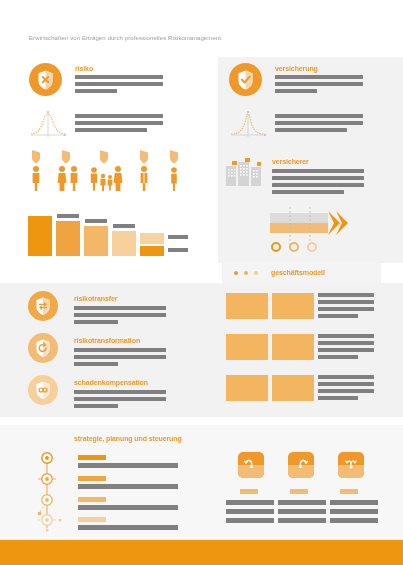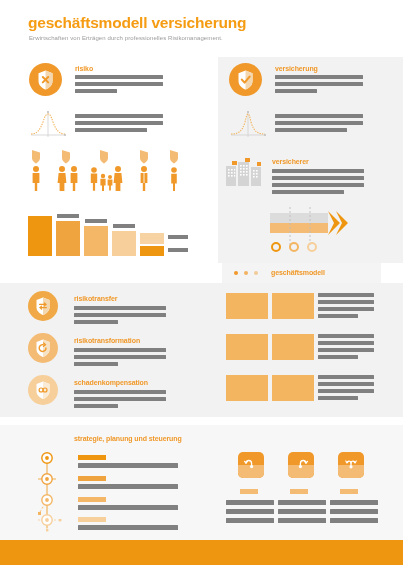--- a/index.html
+++ b/index.html
@@ -49,21 +49,20 @@
 <body>
 
 <div class="page">
 
   <div class="band band-right-top"></div>
   <div class="band band-left-mid"></div>
   <div class="band band-gm-body"></div>
   <div class="band band-gm-header"></div>
   <div class="band band-bottom"></div>
 
-  <div class="title">geschäftsmodell versicherung</div>
   <div class="subtitle">Erwirtschaften von Erträgen durch professionelles Risikomanagement.</div>
 
   <div class="badge" style="left:29px;top:63px;width:33px;height:33px;">
     <div class="half" style="background:#f0992a;"></div>
     <svg viewBox="0 0 33 33" width="33" height="33">
       <path d="M33 16.5 A16.5 16.5 0 0 1 16.5 33 L33 33 Z" fill="#f6cf9b" opacity="0.55"></path>
       <path d="M16.5 7.5 L23.5 10.2 L23.5 18 C23.5 22.2 20.2 25 16.5 26.5 C12.8 25 9.5 22.2 9.5 18 L9.5 10.2 Z" fill="#ffffff"></path>
       <path d="M16.5 7.5 L23.5 10.2 L23.5 18 C23.5 22.2 20.2 25 16.5 26.5 Z" fill="#f3d7b0"></path>
       <g stroke="#f0992a" stroke-width="2" stroke-linecap="round">
         <line x1="13.8" y1="14" x2="19.2" y2="19.4"></line>

